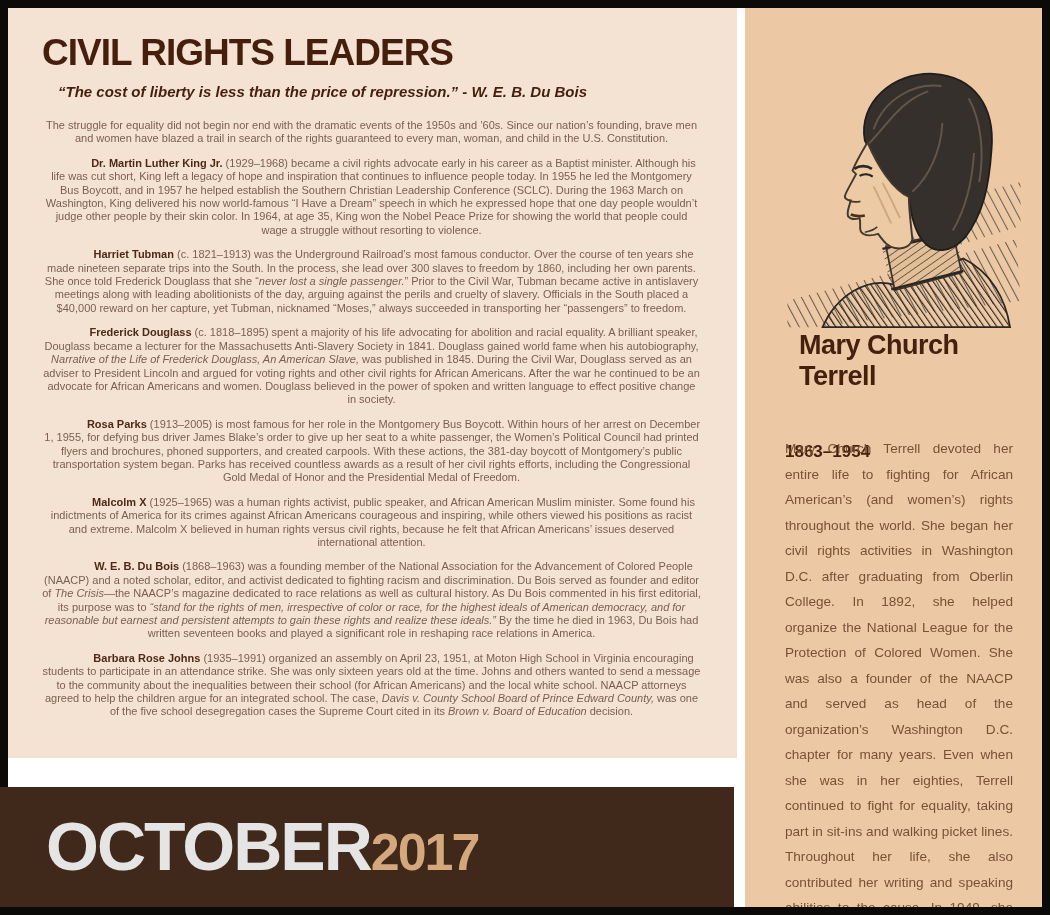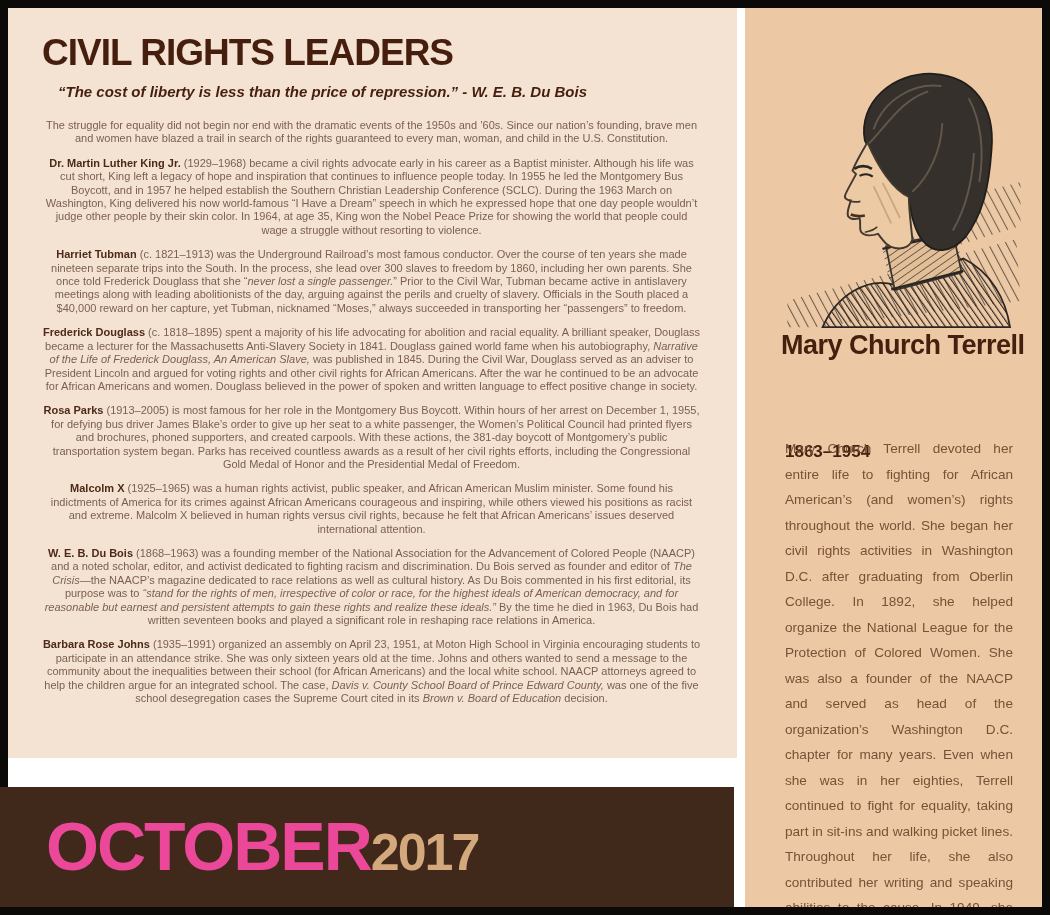--- a/index.html
+++ b/index.html
@@ -5,32 +5,32 @@
   html,body{margin:0;padding:0;background:#0c0a09;}
   .canvas{position:relative;width:1050px;height:915px;background:#0c0a09;overflow:hidden;
           font-family:"Liberation Sans",sans-serif;}
   .page-bg{position:absolute;left:8px;top:8px;width:1034px;height:899px;background:#ffffff;}
   
   .main-panel{position:absolute;left:8px;top:8px;width:729px;height:750px;background:#f4e3d3;
               box-sizing:border-box;padding:24px 36px 0 34px;overflow:hidden;}
   h1{margin:0 0 9px 0;font-size:37px;font-weight:800;letter-spacing:-1px;color:#451e0e;}
   .quote{font-size:15px;font-weight:700;font-style:italic;color:#451e0e;margin:0 0 19px 16px;}
   .para{font-size:11px;line-height:13.4px;color:#7b5f4e;margin:0 0 11px 0;text-align:center;}
-  .para b{color:#4d2a17;}
+  .para b{color:#4d2a17;margin-left:44px;}
   .para i{}
   
   .banner{position:absolute;left:0;top:787px;width:734px;height:120px;background:#40281b;
           line-height:118px;padding-left:46px;box-sizing:border-box;white-space:nowrap;}
-  .banner .month{font-size:68px;font-weight:800;letter-spacing:-2px;color:#ec4899;}
+  .banner .month{font-size:68px;font-weight:800;letter-spacing:-2px;color:#e5e5e5;}
   .banner .year{font-size:52px;font-weight:800;letter-spacing:-2px;color:#d2a87c;}
   
   .sidebar{position:absolute;left:745px;top:8px;width:297px;height:899px;background:#ecc9a4;
            box-sizing:border-box;overflow:hidden;}
   .portrait{position:absolute;left:16px;top:28px;width:264px;height:292px;}
-  .feat-name{position:absolute;left:36px;top:322px;margin:0;font-size:27px;font-weight:800;
+  .feat-name{position:absolute;left:54px;top:322px;margin:0;font-size:27px;font-weight:800;
              line-height:1.13;color:#45200f;letter-spacing:-0.5px;}
   .feat-years{position:absolute;left:40px;top:402px;font-size:17px;font-weight:800;color:#45200f;margin-top:32px;}
   .bio{position:absolute;left:40px;top:428px;width:228px;margin:0;font-size:13.6px;line-height:25.5px;
        color:#7a5036;text-align:justify;}
 </style>
 </head>
 <body>
 
 <div class="canvas">
   <div class="page-bg"></div>

